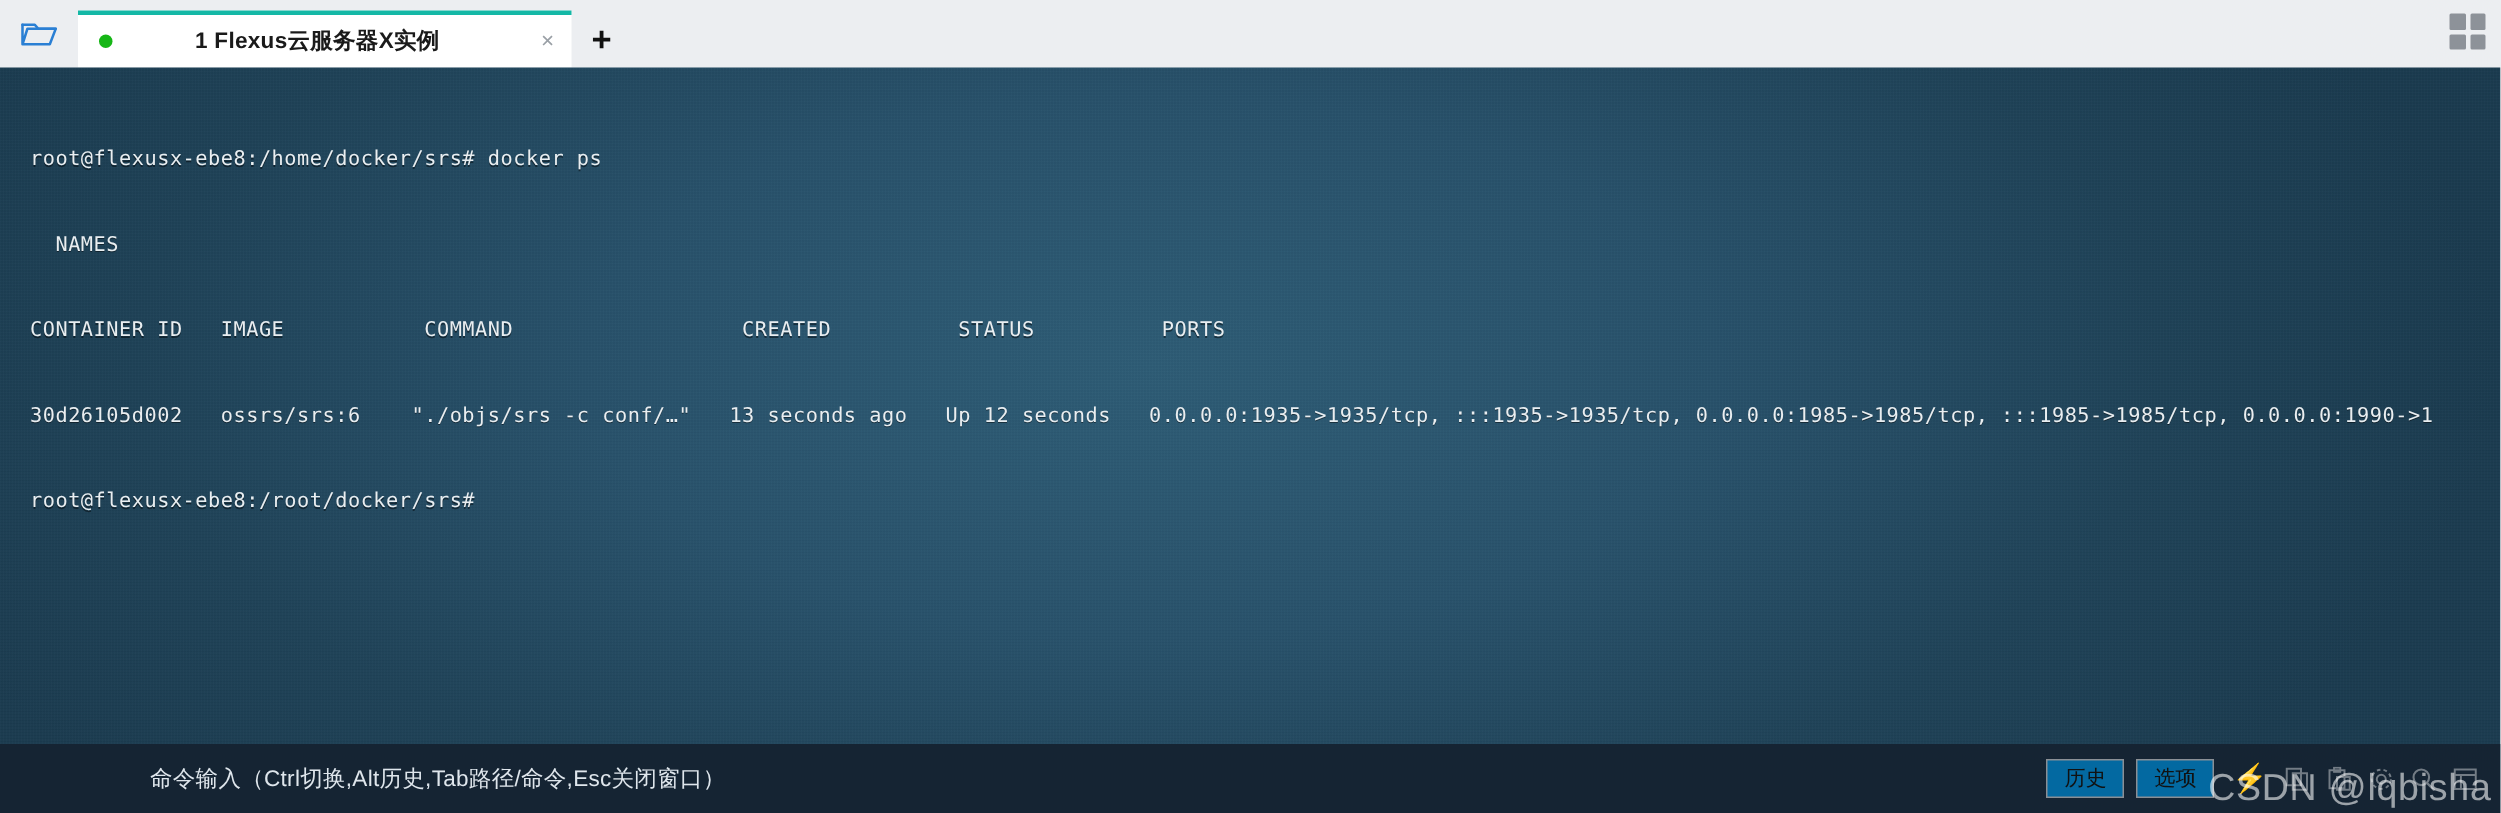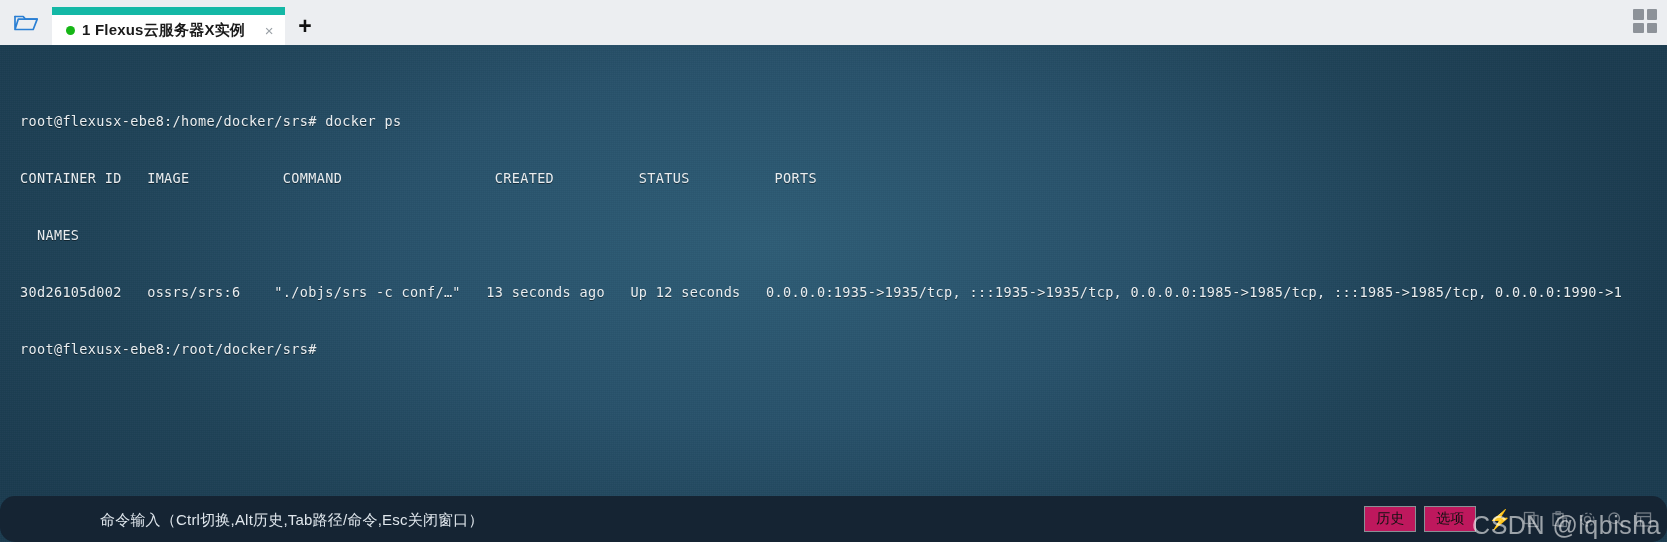--- a/index.html
+++ b/index.html
@@ -23,24 +23,25 @@
     display: flex; align-items: center; justify-content: center;
     cursor: pointer;
   }
   .folder-btn svg { display:block; }
 
   .tab {
     position: relative;
     height: 38px;
     min-width: 228px;
     background: #ffffff;
-    border-top: 8px solid #14b8a6;
+    border-top: 3px solid #14b8a6;
     display: flex; align-items: center;
     padding: 0 6px 0 14px;
     cursor: pointer;
+    gap: 48px;
   }
   .tab .dot {
     width: 9px; height: 9px; border-radius: 50%;
     background: #16b616; margin-right: 7px; flex: none;
   }
   .tab .tab-title {
     font-size: 15px; font-weight: bold; color: #1a1a1a;
     white-space: nowrap; letter-spacing: .2px;
   }
   .tab .tab-close {
@@ -81,51 +82,50 @@
   .term-body {
     position: relative;
     padding: 14px 0 0 20px;
     font-family: "DejaVu Sans Mono", "Liberation Mono", monospace;
     font-size: 13.5px;
     line-height: 19px;
     color: #e9eef1;
     white-space: pre;
     letter-spacing: .35px;
     text-shadow: 0 1px 0 rgba(0,0,0,.45);
-    margin-top: 15px;
   }
   .term-line { white-space: pre; }
 
   
   .statusbar {
     position: absolute; left: 0; bottom: 0;
     width: 1667px; height: 46px;
     background: #152433;
-    display: flex; align-items: center; border-radius: 15px;
+    display: flex; align-items: center;
   }
   .cmd-input {
     margin-left: 100px;
     flex: 1;
     height: 46px;
     display: flex; align-items: center;
     background: transparent;
     border: none; outline: none;
     color: #dfe6ec;
     font-family: "Liberation Sans", sans-serif;
     font-size: 15px;
     letter-spacing: .2px;
   }
   .cmd-input::placeholder { color: #dfe6ec; opacity: 1; }
 
   .sb-btn {
     height: 26px;
     min-width: 52px;
     margin-right: 8px;
     padding: 0 10px;
-    background: #be185d;
+    background: #0369a1;
     border: 1px solid #8a8f95;
     color: #111;
     font-size: 14px;
     font-family: "Liberation Sans", sans-serif;
     display: flex; align-items: center; justify-content: center;
     cursor: pointer;
   }
   .bolt {
     margin: 0 10px 0 4px;
     color: #29d42f; font-size: 19px; line-height: 1;
@@ -182,22 +182,22 @@
       <i></i>
       <i></i>
       <i></i>
     </div>
   </div>
 
   <div class="terminal">
     <div class="term-noise"></div>
     <div class="term-body">
       <div class="term-line">root@flexusx-ebe8:/home/docker/srs# docker ps</div>
+      <div class="term-line">  NAMES</div>
       <div class="term-line">CONTAINER ID   IMAGE           COMMAND                  CREATED          STATUS          PORTS</div>
-      <div class="term-line">  NAMES</div>
       <div class="term-line">30d26105d002   ossrs/srs:6    "./objs/srs -c conf/…"   13 seconds ago   Up 12 seconds   0.0.0.0:1935-&gt;1935/tcp, :::1935-&gt;1935/tcp, 0.0.0.0:1985-&gt;1985/tcp, :::1985-&gt;1985/tcp, 0.0.0.0:1990-&gt;1</div>
       <div class="term-line">root@flexusx-ebe8:/root/docker/srs#</div>
     </div>
   </div>
 
   <div class="statusbar">
 
     <input class="cmd-input" type="text" placeholder="命令输入（Ctrl切换,Alt历史,Tab路径/命令,Esc关闭窗口）" style="">
 
     <button class="sb-btn">历史</button>

